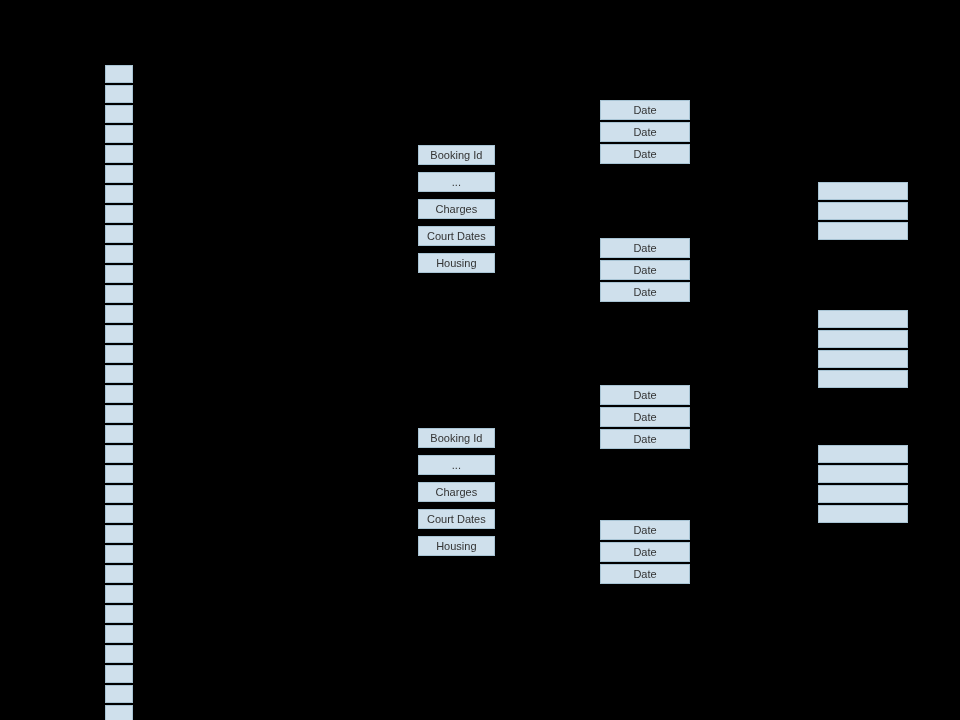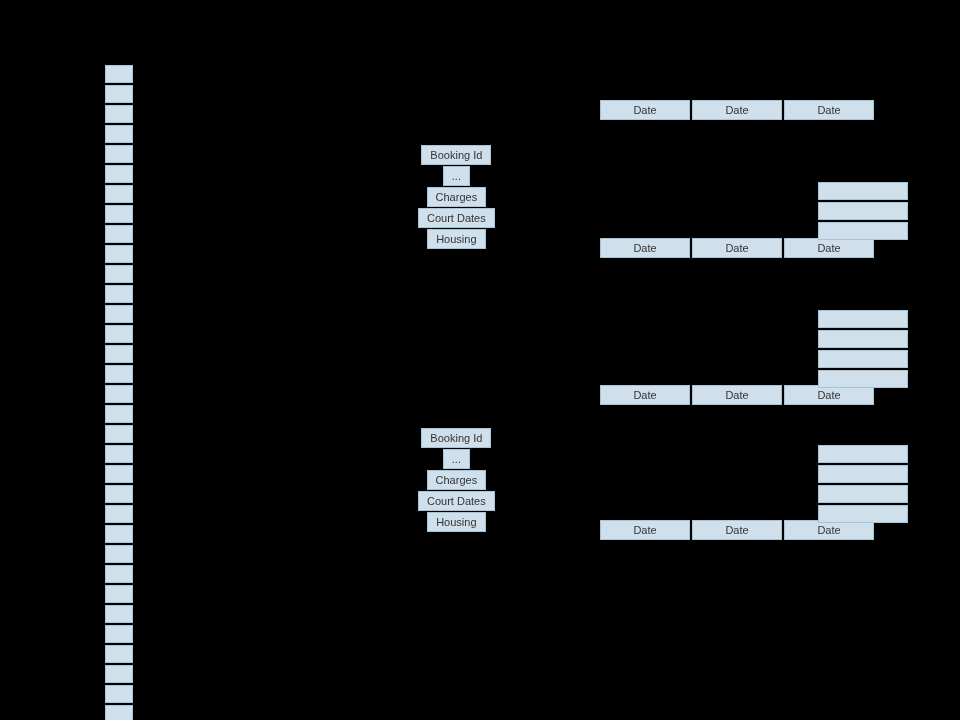--- a/index.html
+++ b/index.html
@@ -57,37 +57,36 @@
       display: flex;
       flex-direction: row;
       gap: 2px;
     }
 
     
     .booking-card {
       position: absolute;
       display: flex;
       flex-direction: column;
-      gap: 1px;
-      align-items: center;
+      gap: 7px;
     }
     .card-row {
       background: #cfe0ec;
       border: 1px solid #a8c4d4;
       text-align: center;
       padding: 3px 8px;
       white-space: nowrap;
       font-size: 11px;
     }
 
     
     .date-group {
       position: absolute;
       display: flex;
-      flex-direction: row;
+      flex-direction: column;
       gap: 2px;
     }
     .date-box {
       background: #cfe0ec;
       border: 1px solid #a8c4d4;
       text-align: center;
       padding: 3px 10px;
       font-size: 11px;
       width: 90px;
     }

